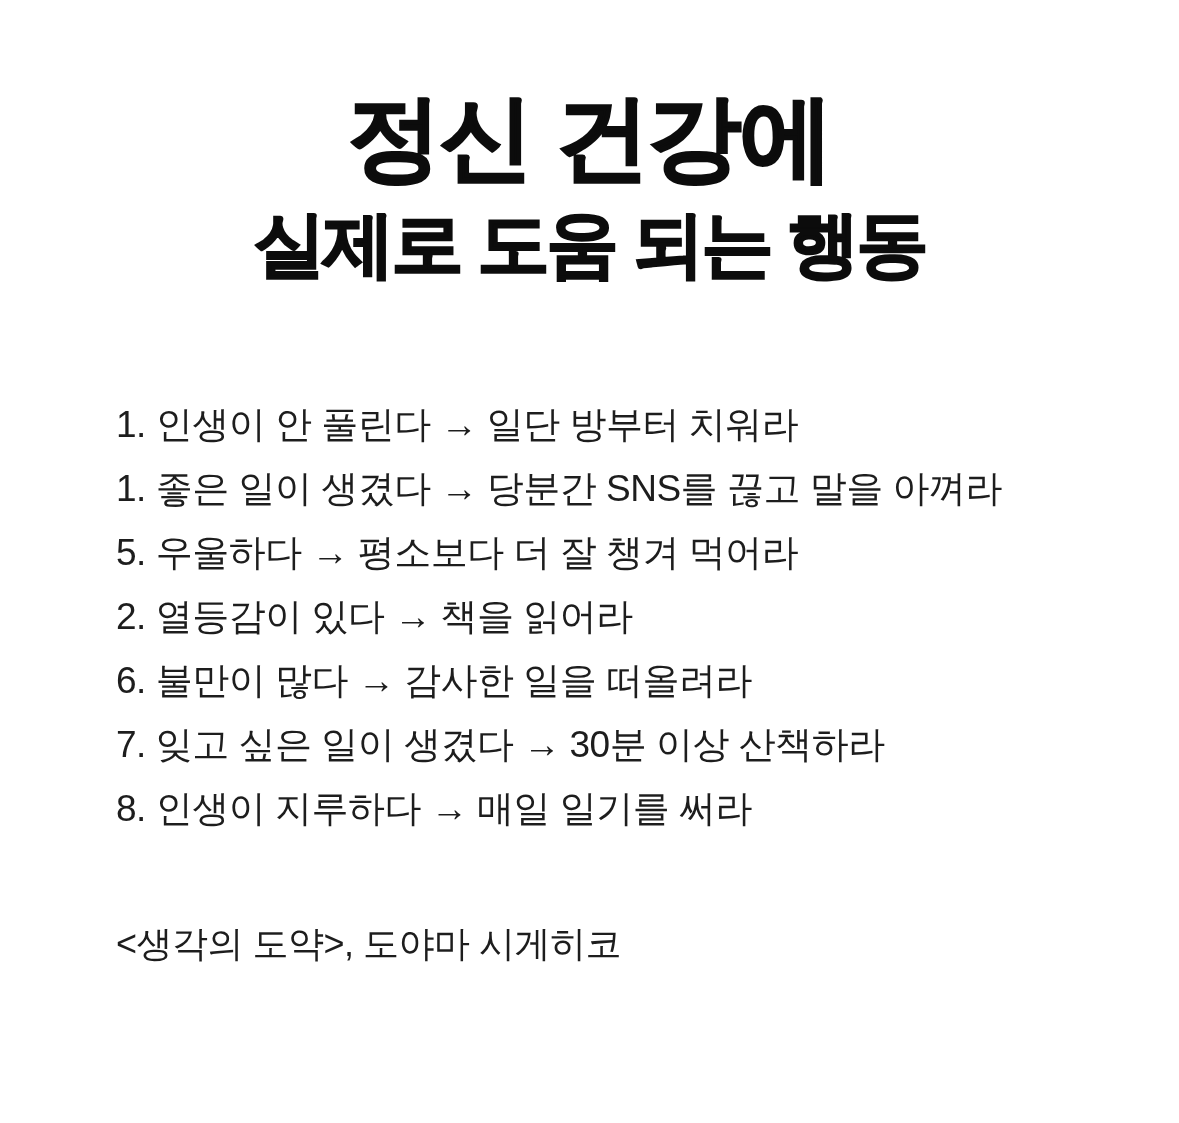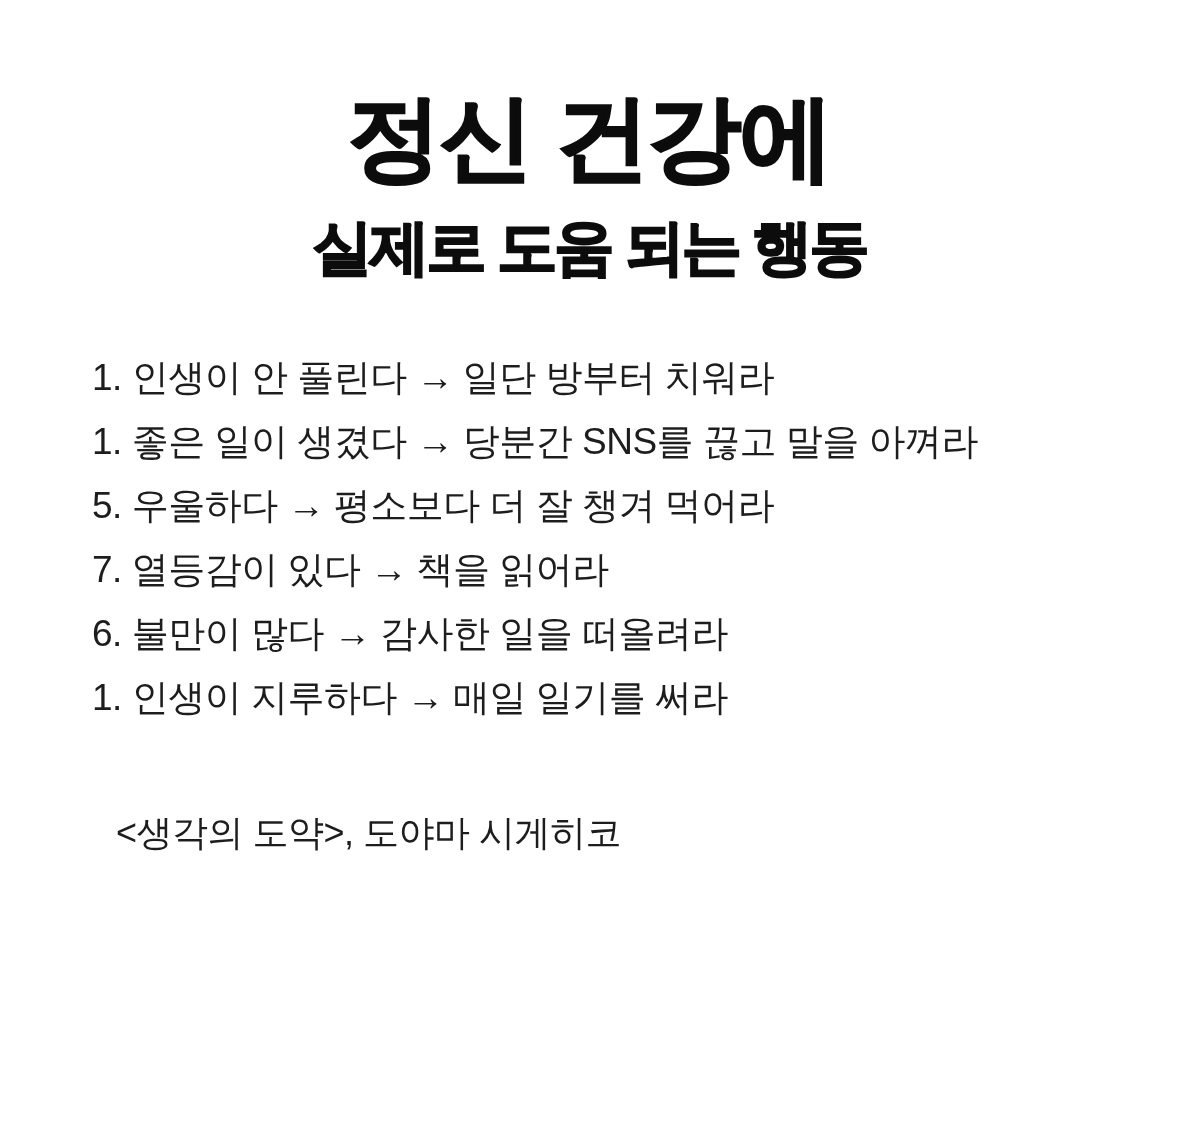--- a/index.html
+++ b/index.html
@@ -33,29 +33,28 @@
     font-weight: 900;
     font-size: 94px;
     line-height: 1.28;
     letter-spacing: -2px;
     color: #0c0c0c;
     white-space: nowrap;
     font-family: "Liberation Sans", "DejaVu Sans", sans-serif;
     -webkit-text-stroke: 2px #0c0c0c;
   }
   .title-line.second {
-    font-size: 60px;
+    font-size: 72px;
     letter-spacing: -3px;
-    margin-top: 12px;
   }
 
   
   .list-block {
-    margin-top: 72px;
-    padding-left: 92px;
+    margin-top: 116px;
+    padding-left: 116px;
     padding-right: 60px;
   }
   .list-item {
     font-size: 37px;
     line-height: 1.0;
     color: #1d1d1d;
     margin-bottom: 27px;
     white-space: nowrap;
     font-weight: 400;
     letter-spacing: -0.5px;
@@ -80,22 +79,23 @@
 
   <div class="title-block">
     <div class="title-line">정신 건강에</div>
     <div class="title-line second">실제로 도움 되는 행동</div>
   </div>
 
   <div class="list-block">
     <div class="list-item">1. 인생이 안 풀린다 → 일단 방부터 치워라</div>
     <div class="list-item">1. 좋은 일이 생겼다 → 당분간 SNS를 끊고 말을 아껴라</div>
     <div class="list-item">5. 우울하다 → 평소보다 더 잘 챙겨 먹어라</div>
-    <div class="list-item">7. 열등감이 있다 → 책을 읽어라</div>
+    <div class="list-item">2. 열등감이 있다 → 책을 읽어라</div>
     <div class="list-item">6. 불만이 많다 → 감사한 일을 떠올려라</div>
-    <div class="list-item">1. 인생이 지루하다 → 매일 일기를 써라</div>
+    <div class="list-item">7. 잊고 싶은 일이 생겼다 → 30분 이상 산책하라</div>
+    <div class="list-item">8. 인생이 지루하다 → 매일 일기를 써라</div>
   </div>
 
   <div class="source-block">
     <div class="source-text">&lt;생각의 도약&gt;, 도야마 시게히코</div>
   </div>
 
 </div>
 
 </body></html>

